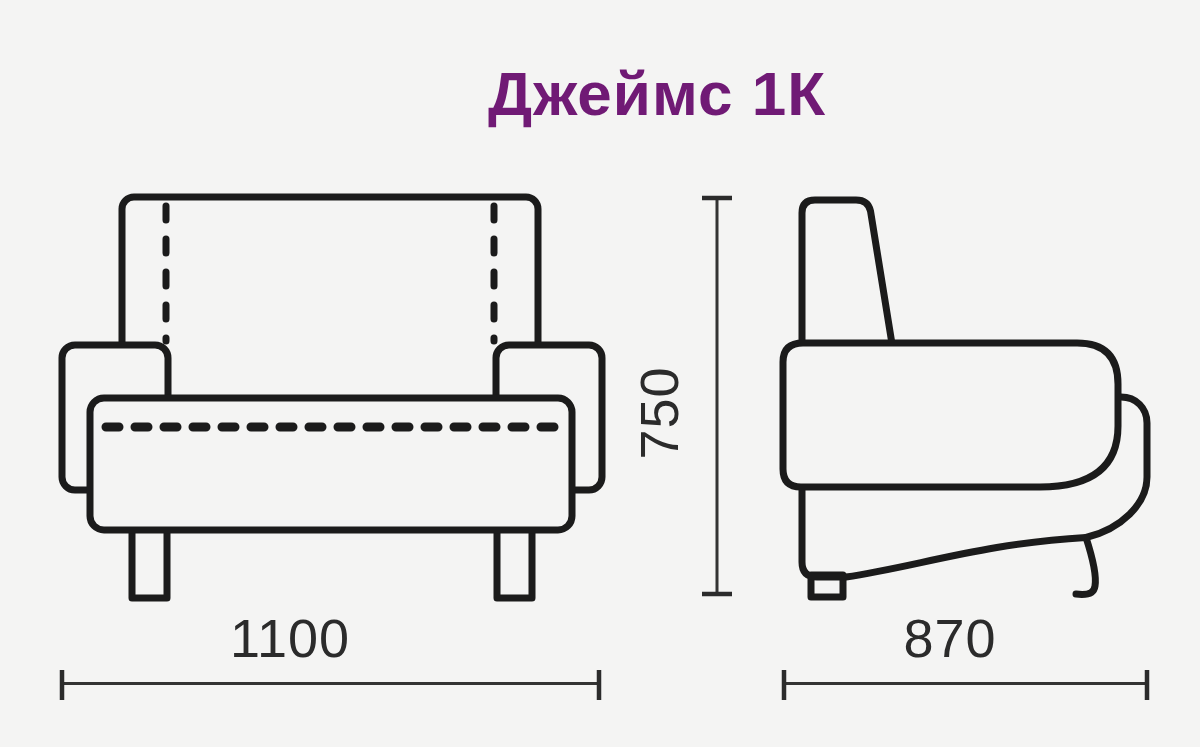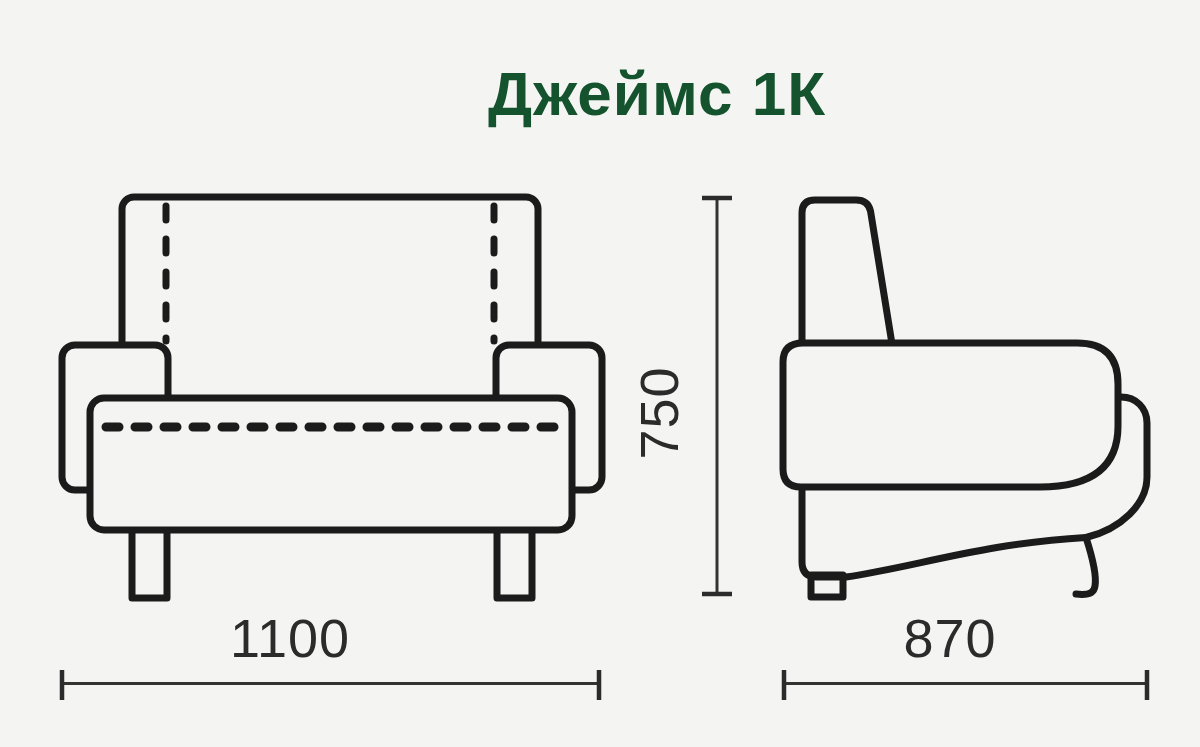--- a/index.html
+++ b/index.html
@@ -18,21 +18,21 @@
     background: #f4f4f3;
   }
   .title {
     position: absolute;
     left: 657px;
     top: 58px;
     transform: translateX(-50%);
     font-size: 62px;
     font-weight: 600;
     letter-spacing: 1px;
-    color: #14532d;
+    color: #701a75;
     white-space: nowrap;
   }
   svg { position: absolute; left: 0; top: 0; }
   .outline {
     fill: #f4f4f3;
     stroke: #1b1b1b;
     stroke-width: 7;
     stroke-linejoin: round;
   }
   .openline {

